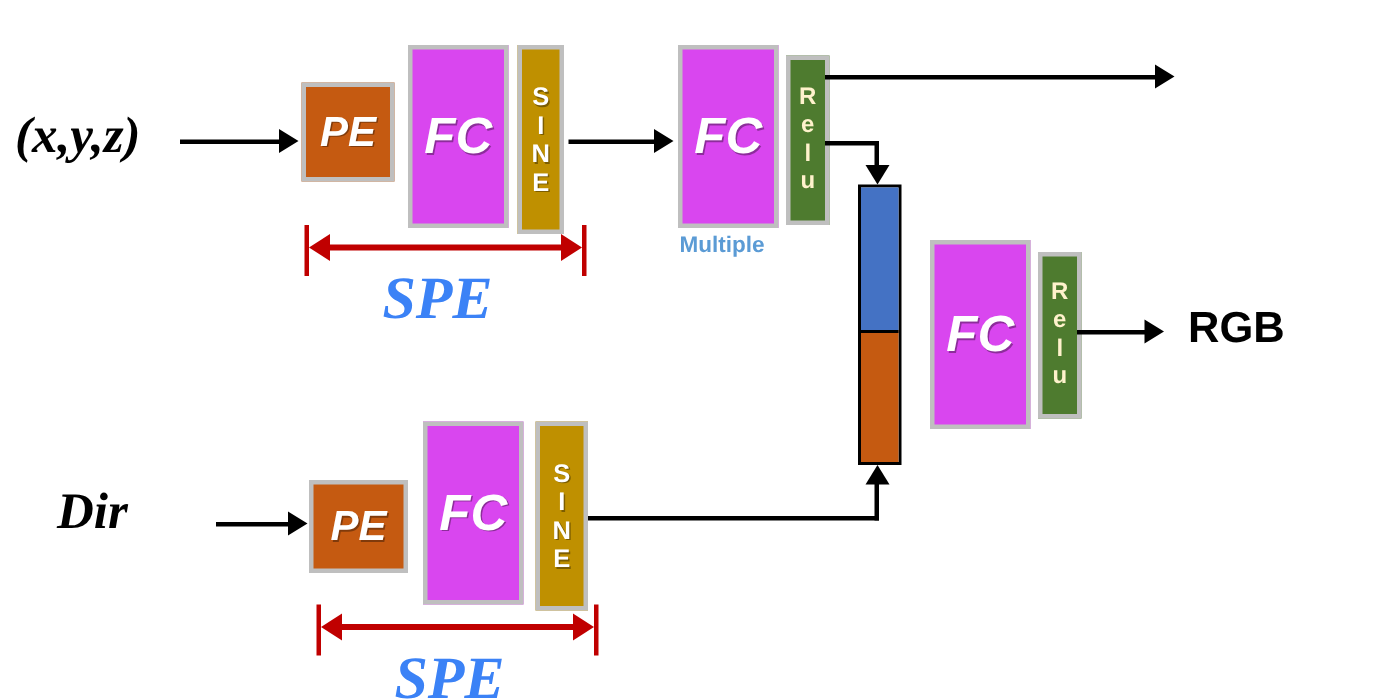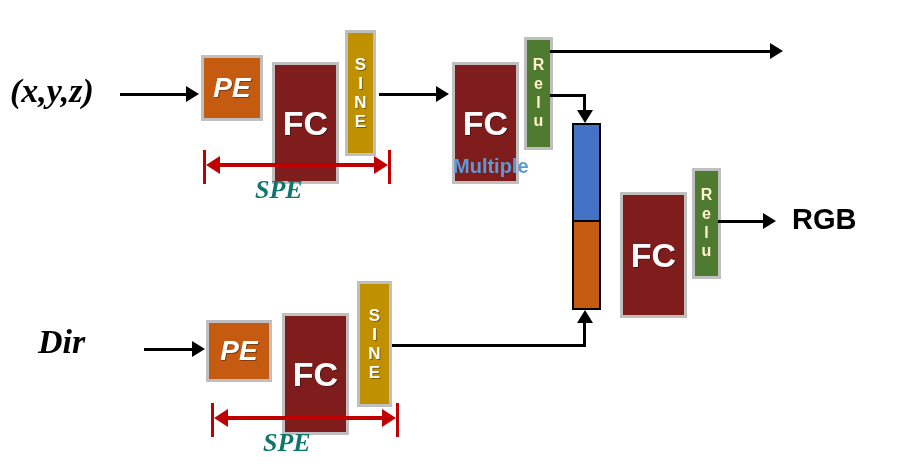--- a/index.html
+++ b/index.html
@@ -19,24 +19,23 @@
     display:flex;align-items:center;justify-content:center;
     color:#ffffff;
     text-shadow:1px 1px 0 rgba(0,0,0,.35);
   }
   .blk.pe{
     background:#C55A11;
     font-style:italic;font-weight:bold;
     font-family:"Liberation Sans", sans-serif;
   }
   .blk.fc{
-    background:#7f1d1d;
-    font-weight:bold;
-    font-family:"Liberation Sans", sans-serif;
-    margin-top:32px;
+    background:#d946ef;
+    font-style:italic;font-weight:bold;
+    font-family:"Liberation Sans", sans-serif;
   }
   .blk.sine{
     background:#BF9000;
     font-weight:bold;
     flex-direction:column;
     justify-content:center;
     line-height:1.12;
   }
   .blk.relu{
     background:#4E7B2F;
@@ -64,25 +63,25 @@
   .lbl.serif-bi{
     font-family:"Liberation Serif", serif;
     font-weight:bold;font-style:italic;color:#000;
   }
   .lbl.sans-b{
     font-family:"Liberation Sans", sans-serif;
     font-weight:bold;color:#000;
   }
   .lbl.multiple{
     font-family:"Liberation Sans", sans-serif;
-    font-weight:bold;color:#5B9BD5;font-size:20px;
+    font-weight:bold;color:#5B9BD5;font-size:15px;
   }
   .lbl.spe{
     font-family:"Liberation Serif", serif;
-    font-weight:bold;font-style:italic;color:#0f766e;font-size:26px;
+    font-weight:bold;font-style:italic;color:#3b82f6;font-size:40px;
   }
 
   
   .hline{position:absolute;background:#000;height:3px;}
   .vline{position:absolute;background:#000;width:3px;}
   .arrow-r{
     position:absolute;width:0;height:0;
     border-top:8px solid transparent;
     border-bottom:8px solid transparent;
     border-left:13px solid #000;

